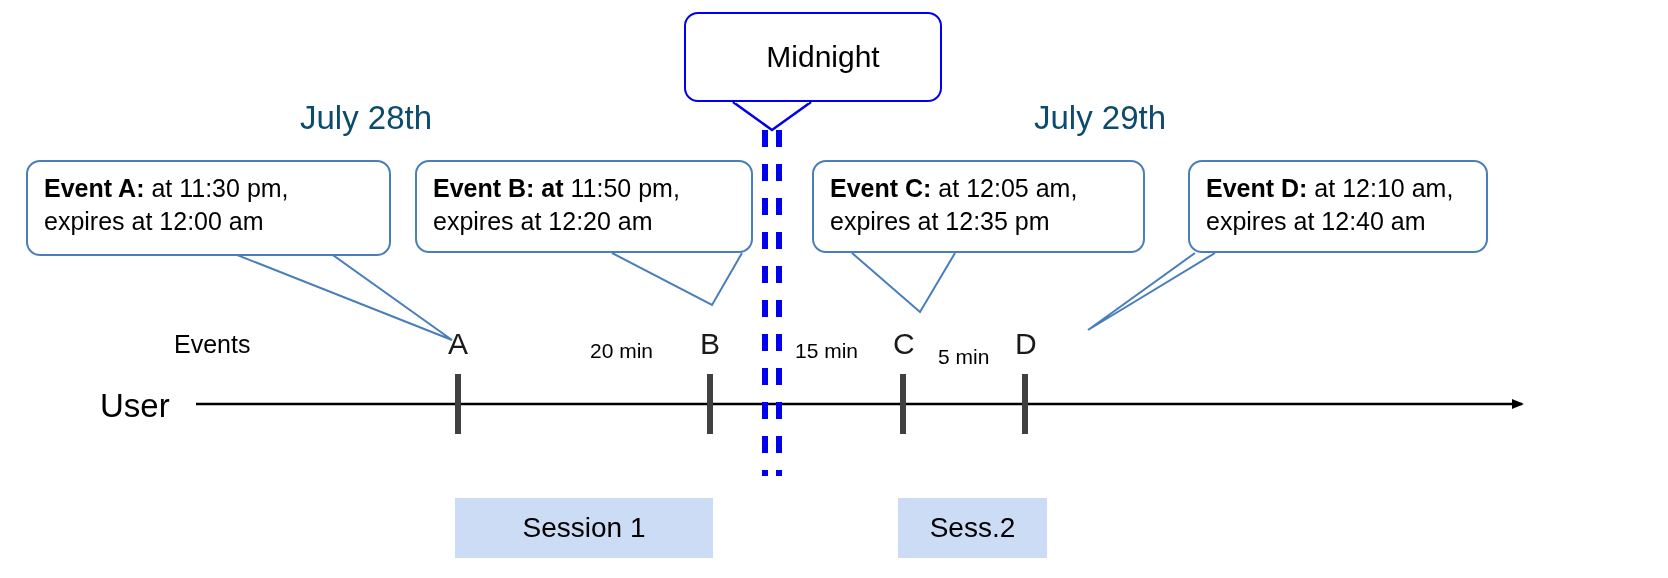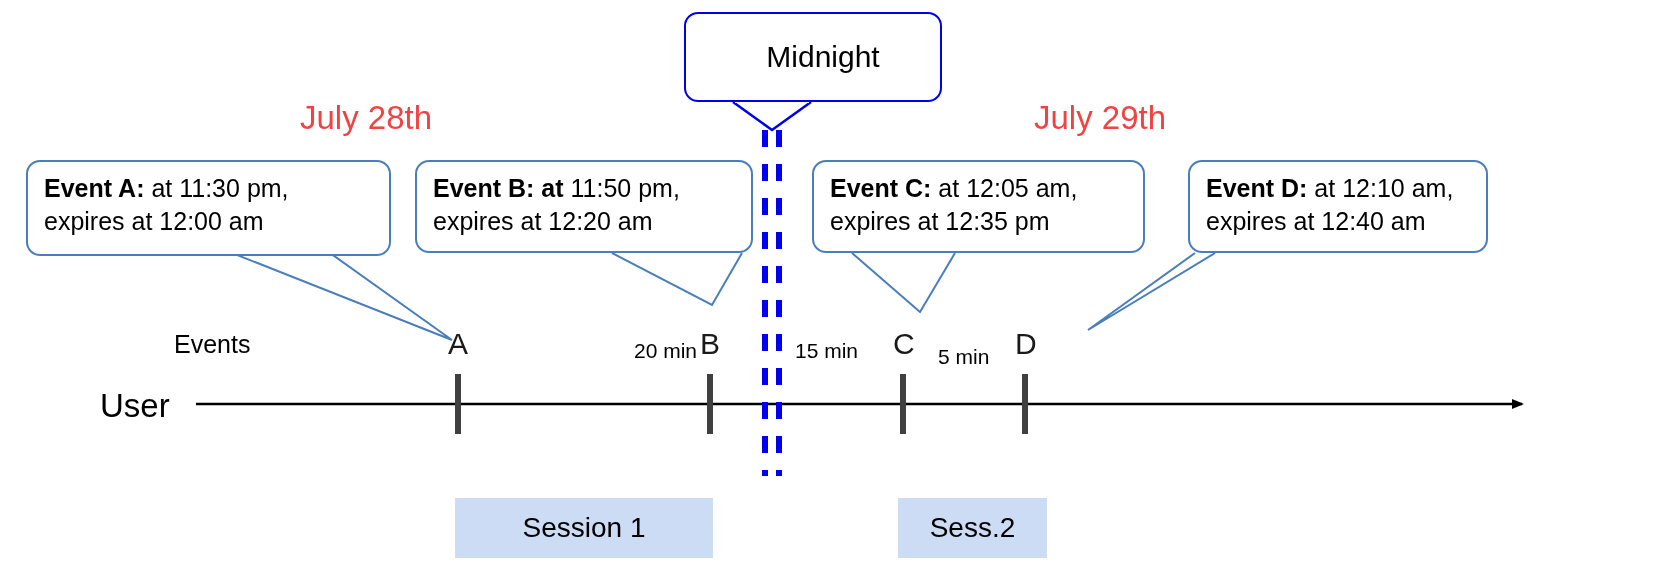--- a/index.html
+++ b/index.html
@@ -40,21 +40,21 @@
     background:#ffffff;
     font-size:30px;
     color:#000;
     display:flex; align-items:center; justify-content:center;padding-left:20px;
   }
 
   
   .date-label {
     position:absolute;
     font-size:33px;
-    color:#ef4444;
+    color:#0c4a6e;
     white-space:nowrap;
   }
 
   
   .axis-text   { position:absolute; font-size:25px; color:#000; white-space:nowrap; }
   .axis-text.user { font-size:33px; }
   .tick-label  { position:absolute; font-size:30px; color:#1a1a1a; white-space:nowrap; }
   .gap-label   { position:absolute; font-size:21px; color:#000; white-space:nowrap; }
 
   
@@ -163,21 +163,21 @@
   <div class="tick-label" style="left:700px; top:327px;">
     <span>B</span>
   </div>
   <div class="tick-label" style="left:893px; top:327px;">
     <span>C</span>
   </div>
   <div class="tick-label" style="left:1015px; top:327px;">
     <span>D</span>
   </div>
 
-  <div class="gap-label" style="left:590px; top:339px;margin-left:44px;">
+  <div class="gap-label" style="left:590px; top:339px;">
     <span>20 min</span>
   </div>
   <div class="gap-label" style="left:795px; top:339px;">
     <span>15 min</span>
   </div>
   <div class="gap-label" style="left:938px; top:345px;">
     <span>5 min</span>
   </div>
 
   <div class="session" style="left:455px; top:498px; width:258px; height:60px;">

